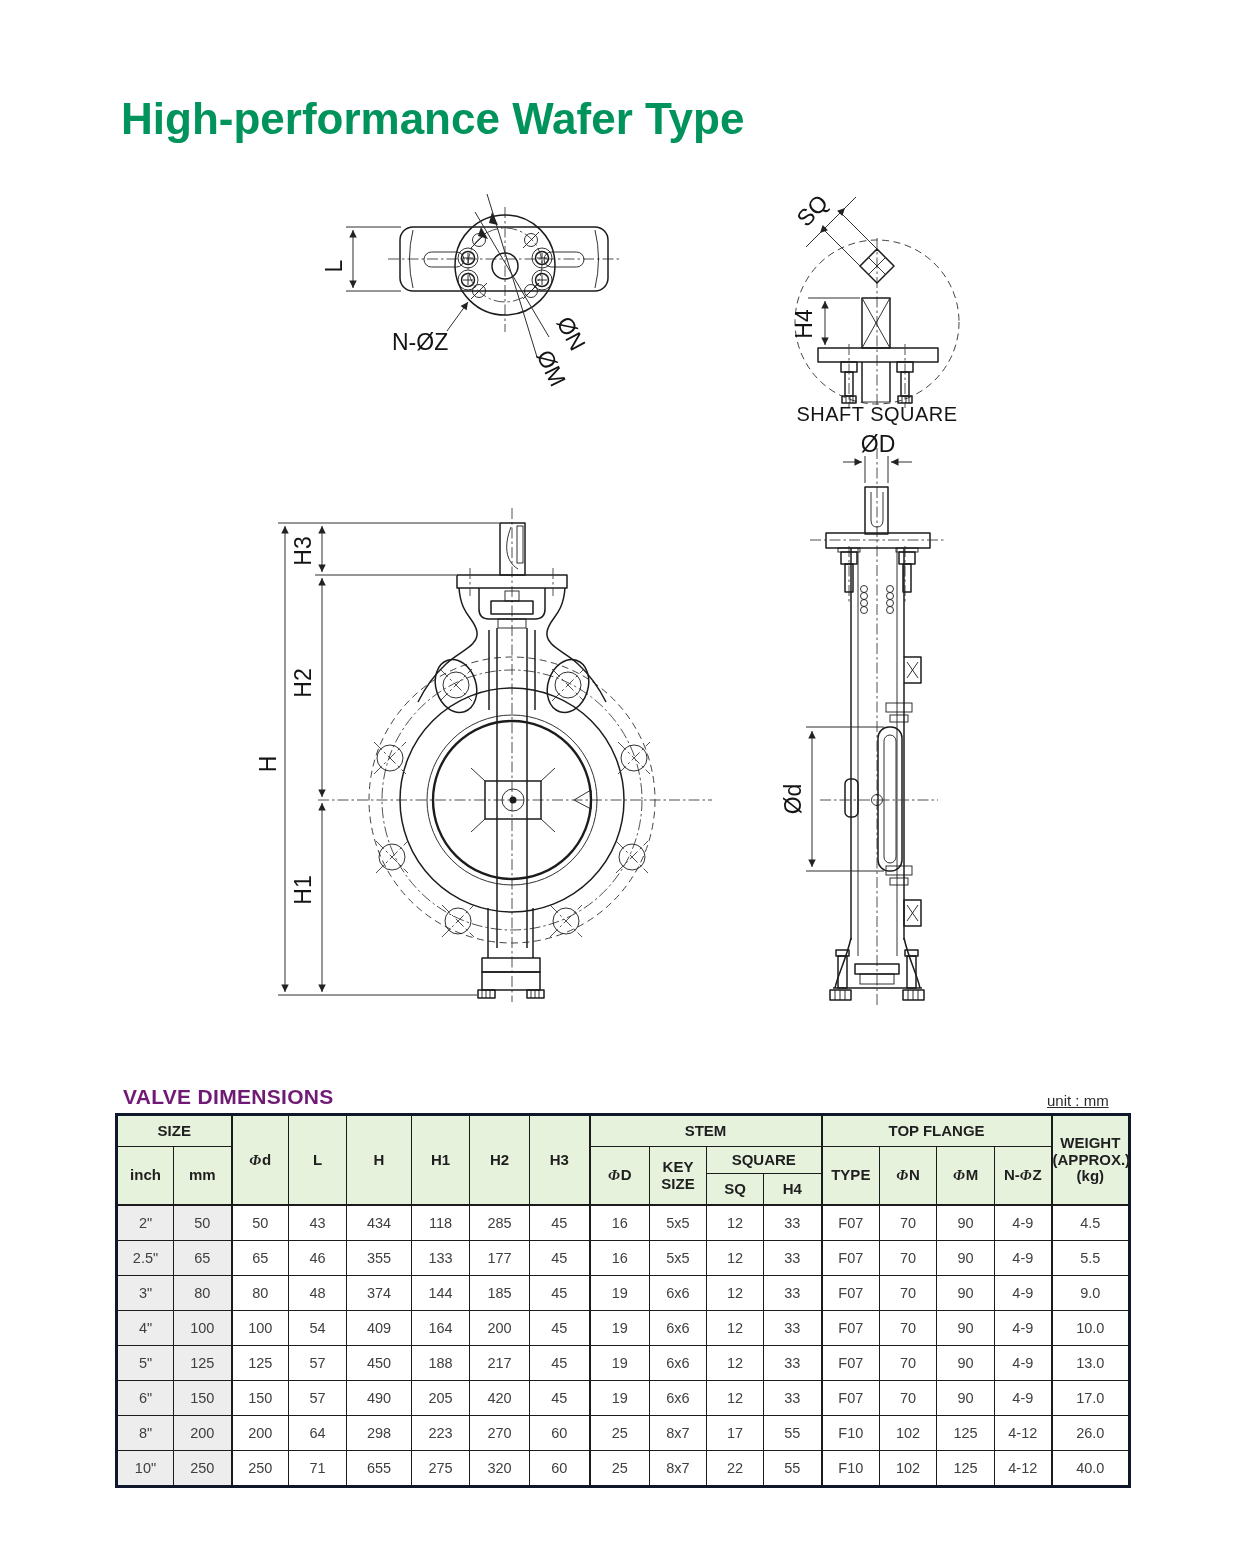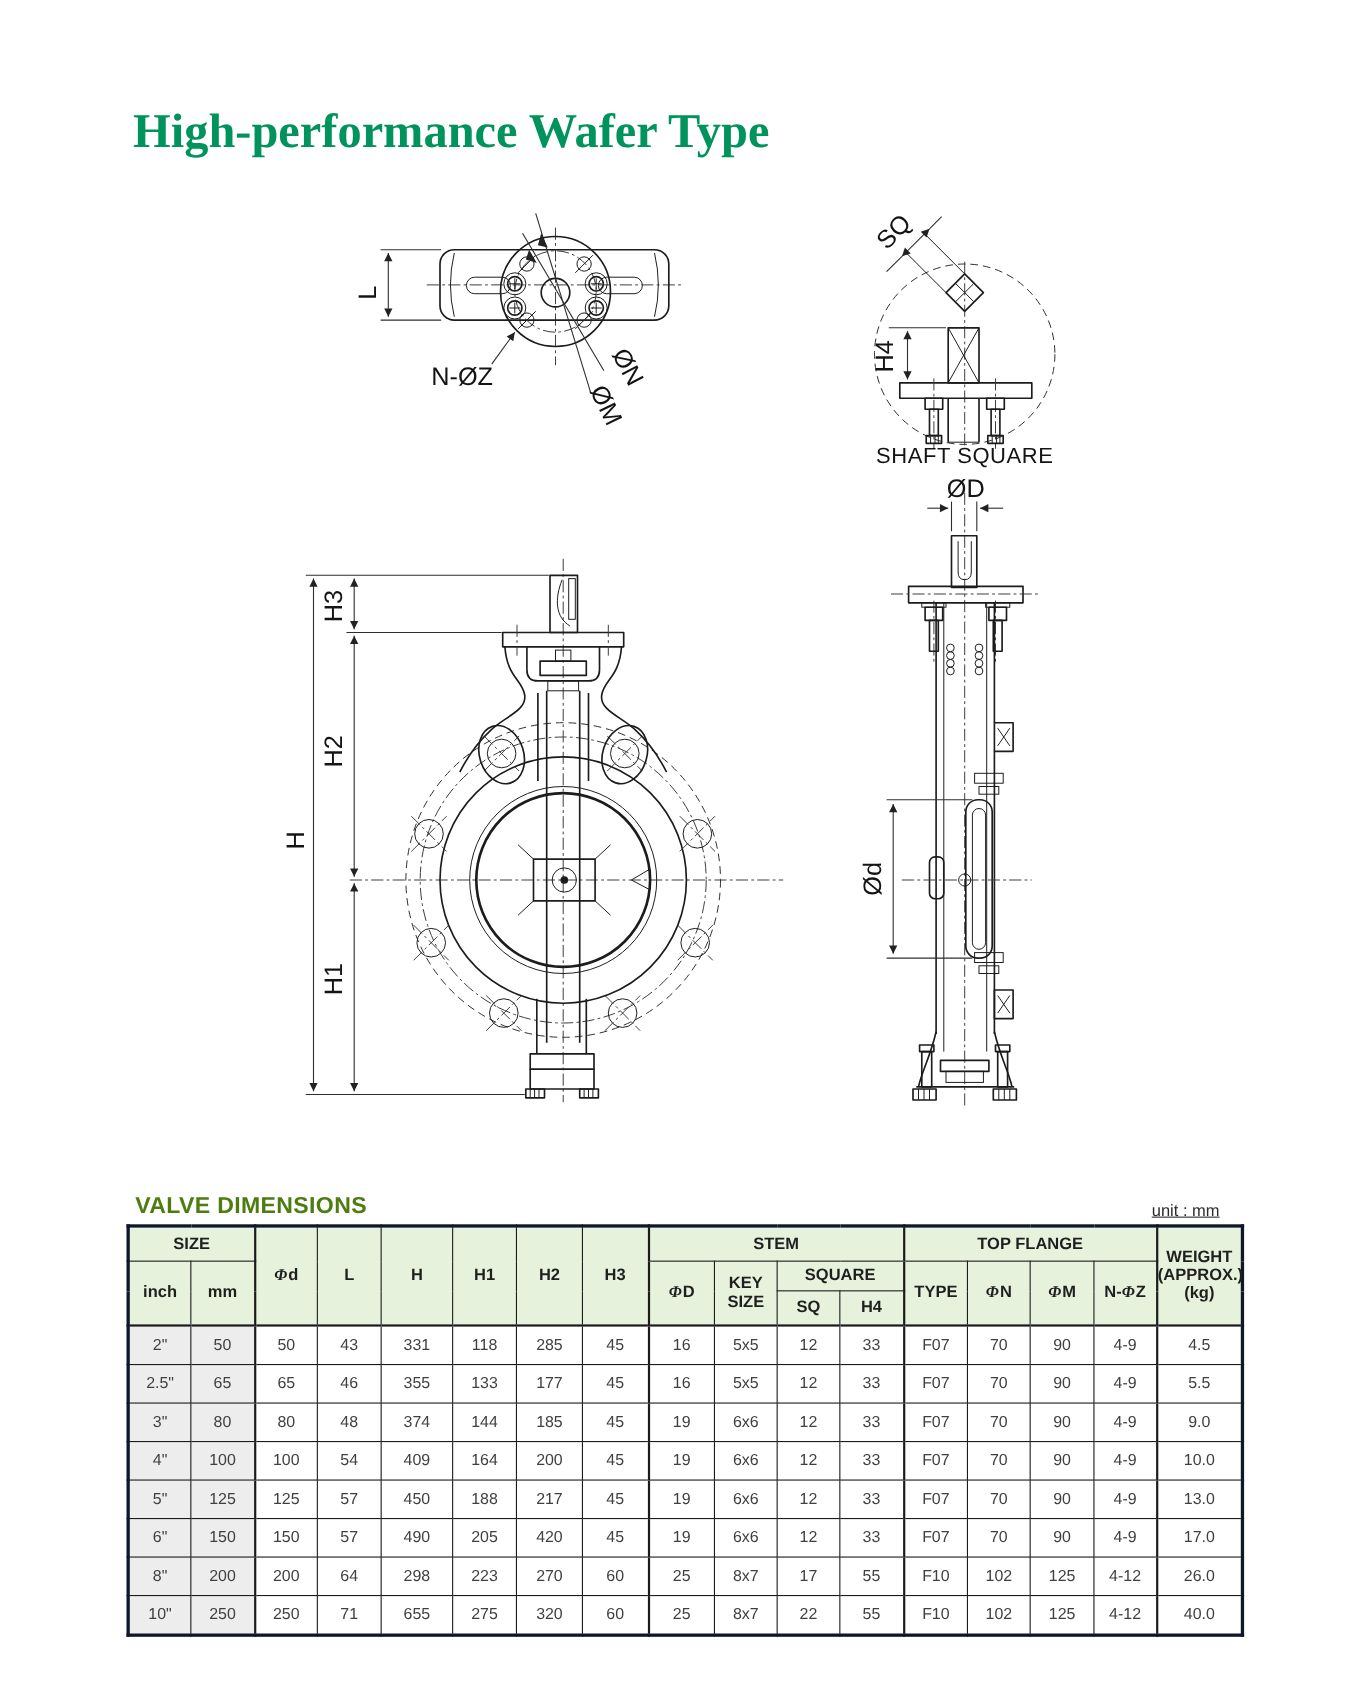--- a/index.html
+++ b/index.html
@@ -1,22 +1,22 @@
 <!DOCTYPE html>
 <html><head>
 <meta charset="utf-8">
 <style>
   html,body{margin:0;padding:0;background:#fff;}
   .page{position:relative;width:1240px;height:1543px;background:#ffffff;overflow:hidden;
         font-family:"Liberation Sans",sans-serif;}
-  .title{position:absolute;left:121px;top:94px;font-family:Liberation Serif, serif;
+  .title{position:absolute;left:121px;top:94px;font-family:Liberation Sans, sans-serif;
          font-weight:bold;font-size:44px;color:#00945c;white-space:nowrap;}
   .drawings{position:absolute;left:0;top:0;}
   .section-head{position:absolute;left:123px;top:1085px;font-size:21px;font-weight:bold;
-                color:#4d7c0f;letter-spacing:.3px;}
+                color:#701a75;letter-spacing:.3px;}
   .unit{position:absolute;left:1047px;top:1092px;font-size:15px;color:#2b2b2b;text-decoration:underline;}
 
   
   table.dim{position:absolute;left:115px;top:1113px;width:1013px;border-collapse:collapse;
             table-layout:fixed;border:3px solid #0f172a;}
   .dim th,.dim td{border:1px solid #1b1b1b;text-align:center;vertical-align:middle;padding:0;}
   .dim th{background:#e7f2dd;font-size:15px;font-weight:bold;color:#1f1f1f;line-height:1.12;}
   .dim td{font-size:14.5px;color:#404040;height:34px;background:#fff;}
   .dim td.shade{background:#ededed;}
   .dim .bl{border-left:2.5px solid #1b1b1b;}
@@ -381,21 +381,21 @@
         <th>SQ</th>
         <th>H4</th>
       </tr>
     </thead>
     <tbody>
         <tr>
           <td class="shade">2"</td>
           <td class="shade">50</td>
           <td class="bl">50</td>
           <td>43</td>
-          <td>331</td>
+          <td>434</td>
           <td>118</td>
           <td>285</td>
           <td>45</td>
           <td class="bl">16</td>
           <td>5x5</td>
           <td>12</td>
           <td>33</td>
           <td class="bl">F07</td>
           <td>70</td>
           <td>90</td>

